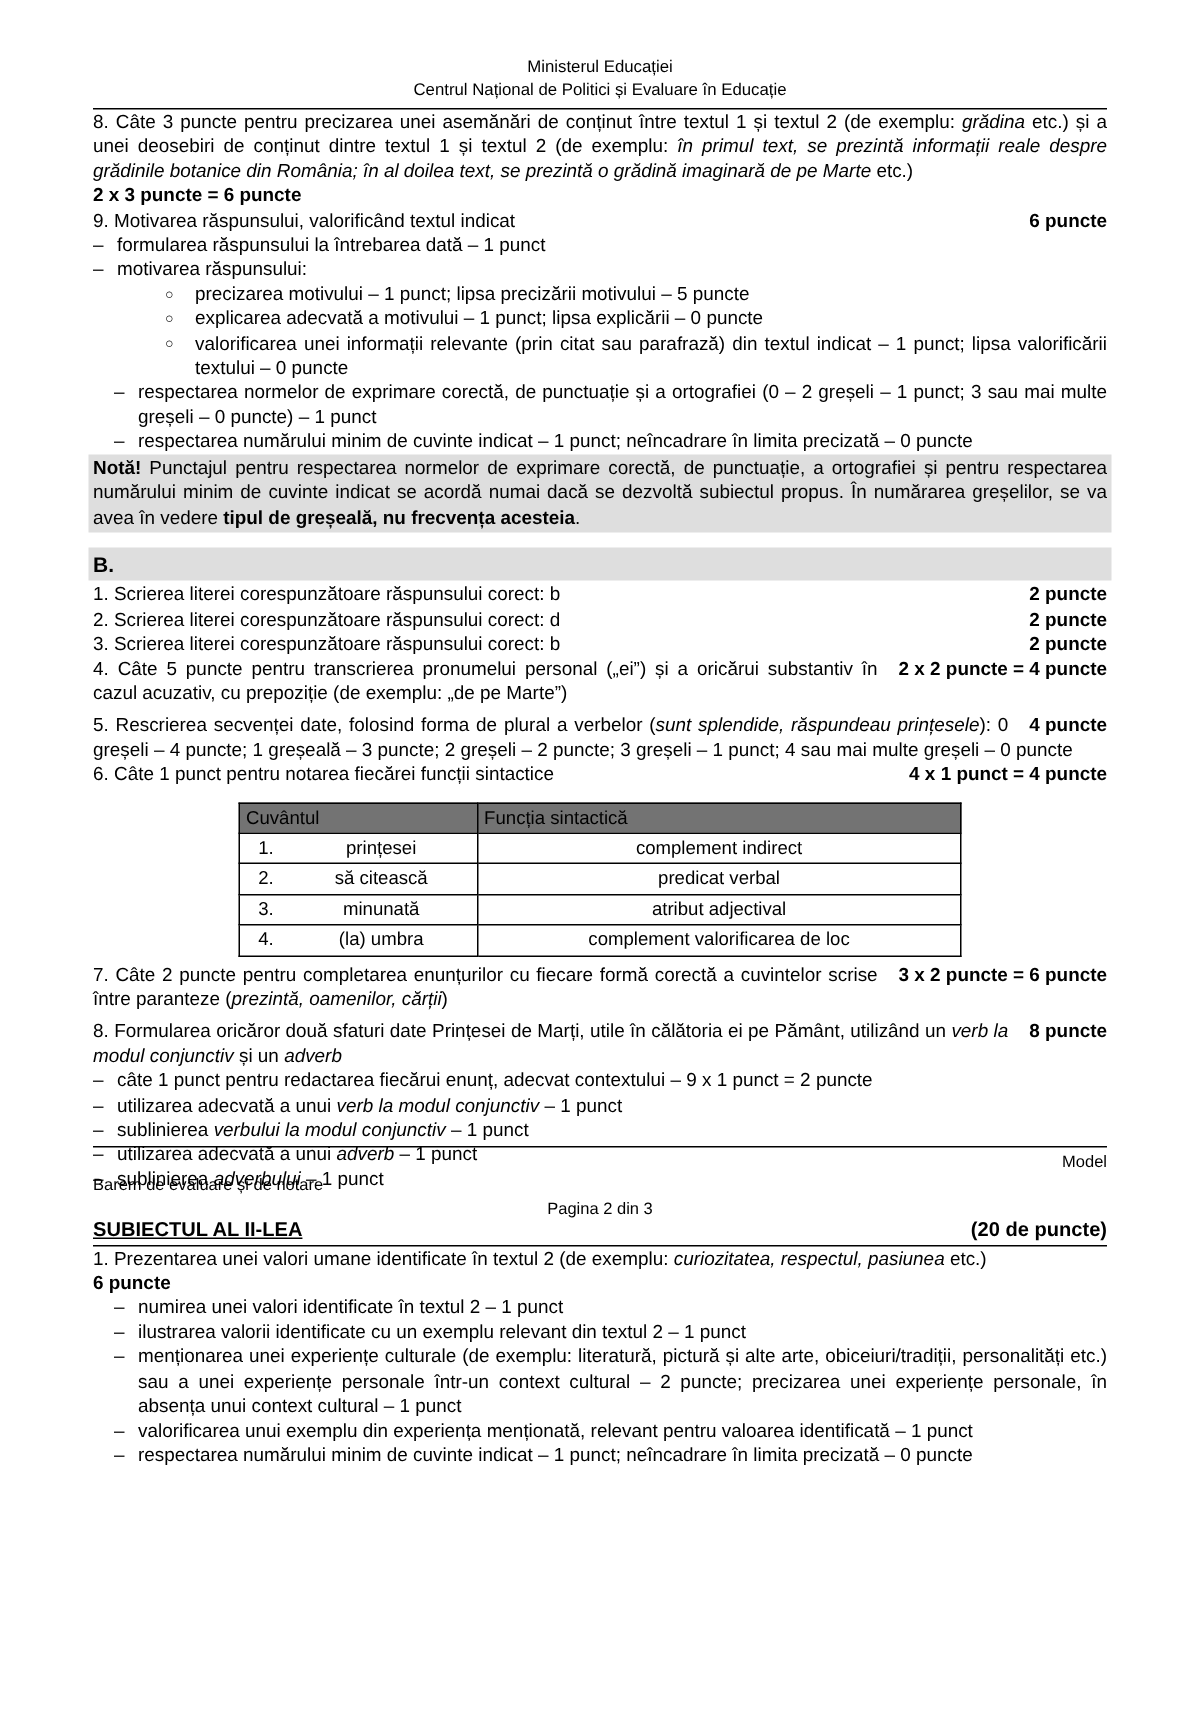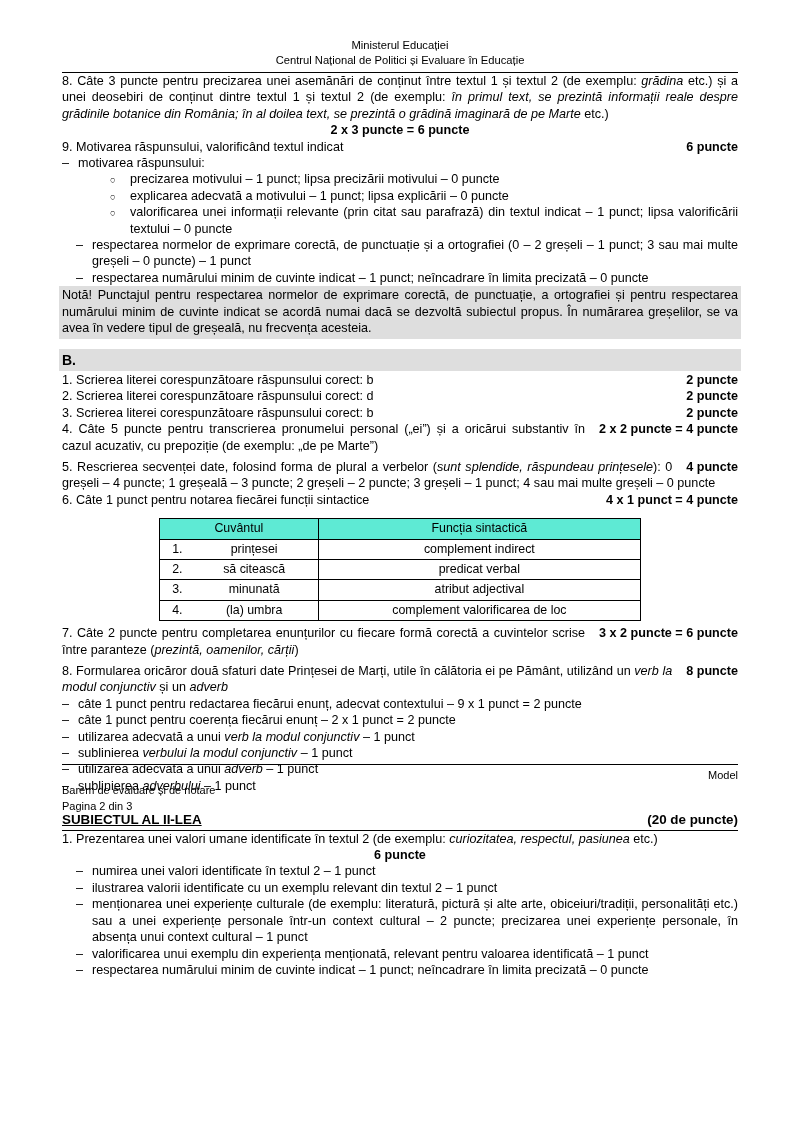--- a/index.html
+++ b/index.html
@@ -42,24 +42,24 @@
     position: relative;
     text-align: justify;
   }
   .num-line.nojust { text-align: left; }
   .pts {
     float: right;
     font-weight: bold;
     margin-left: 14px;
   }
   .pts-row {
-    text-align: center;
+    text-align: left;
     font-weight: bold;
   }
-  b, .b { font-weight: normal; }
+  b, .b { font-weight: bold; }
   i, .i { }
   .dash-list {
     margin: 0; padding: 0;
     list-style: none;
   }
   .dash-list > li {
     position: relative;
     padding-left: 16px;
     text-align: justify;
   }
@@ -115,22 +115,22 @@
     width: 482px;
     font-size: 12.4px;
   }
   table.fn th, table.fn td {
     border: 1px solid #000;
     padding: 1px 4px 2px 4px;
     text-align: center;
     font-weight: normal;
   }
   table.fn thead th {
-    background: #5eead4;
-    text-align: center;
+    background: #737373;
+    text-align: left;
   }
   table.fn td.idx {
     width: 26px;
     text-align: right;
     border-right: 0;
     padding-right: 3px;
   }
   table.fn td.word {
     border-left: 0;
     padding-left: 9px;
@@ -143,21 +143,21 @@
     line-height: 14.6px;
   }
   .footer .hr-bot {
     border: 0;
     border-top: 1.5px solid #000;
     margin: 0 0 3px 0;
   }
   .footer .frow { overflow: hidden; }
   .footer .fleft { float: left; }
   .footer .fright { float: right; }
-  .footer .center { margin-top: 2px; }
+  .footer .center { text-align: center; margin-top: 2px; }
   .gap-s { height: 5px; }
   .clear { clear: both; }
 </style>
 </head>
 <body>
 
 <div class="page">
 
   <div class="header">
     <div>Ministerul Educației</div>
@@ -171,24 +171,25 @@
       <span>8. Câte 3 puncte pentru precizarea unei asemănări de conținut între textul 1 și textul 2 (de exemplu: </span><i>grădina</i><span> etc.) și a unei deosebiri de conținut  dintre textul 1 și textul 2 (de exemplu: </span><i>în primul text, se prezintă informații reale despre grădinile botanice din România; în al doilea text, se prezintă o grădină imaginară de pe Marte</i><span> etc.)</span>
     </div>
     <div class="pts-row">2 x 3 puncte = 6 puncte</div>
 
     <div class="num-line nojust">
       <span class="pts">6 puncte</span>
       <span>9. Motivarea răspunsului, valorificând textul indicat</span>
     </div>
     <div class="clear"></div>
     <ul class="dash-list">
+      <li>formularea răspunsului la întrebarea dată – 1 punct</li>
       <li>motivarea răspunsului:</li>
     </ul>
     <ul class="circ-list">
-      <li>precizarea motivului – 1 punct; lipsa precizării motivului – 0 puncte</li>
+      <li>precizarea motivului – 1 punct; lipsa precizării motivului – 5 puncte</li>
       <li>explicarea adecvată a motivului – 1 punct; lipsa explicării – 0 puncte</li>
       <li>valorificarea unei informații relevante (prin citat sau parafrază) din textul indicat – 1 punct; lipsa valorificării textului – 0 puncte</li>
     </ul>
     <ul class="dash-list ind">
       <li>respectarea normelor de exprimare corectă, de punctuație și a ortografiei (0 – 2 greșeli – 1 punct; 3 sau mai multe greșeli – 0 puncte) – 1 punct</li>
       <li>respectarea numărului minim de cuvinte indicat – 1 punct; neîncadrare în limita precizată – 0 puncte</li>
     </ul>
 
     <div class="shaded">
       <b>Notă!</b><span> Punctajul pentru respectarea normelor de exprimare corectă, de punctuație, a ortografiei și pentru respectarea numărului minim de cuvinte indicat se acordă numai dacă se dezvoltă subiectul propus. În numărarea greșelilor, se va avea în vedere </span><b>tipul de greșeală, nu frecvența acesteia</b><span>.</span>
@@ -272,21 +273,20 @@
     <div class="gap-s"></div>
 
     <div class="num-line">
       <span class="pts">8 puncte</span>
       <span>8. Formularea oricăror două sfaturi date Prințesei de Marți, utile în călătoria ei pe Pământ, utilizând un </span><i>verb la modul conjunctiv</i><span> și un </span><i>adverb</i>
     </div>
     <div class="clear"></div>
 
     <ul class="dash-list">
       <li><span>câte 1 punct pentru redactarea fiecărui enunț, adecvat contextului – 9 x 1 punct = 2 puncte</span><i></i><span></span></li>
-      <li><span>câte 1 punct pentru coerența fiecărui enunț – 2 x 1 punct = 2 puncte</span><i></i><span></span></li>
       <li><span>utilizarea adecvată a unui </span><i>verb la modul conjunctiv</i><span> – 1 punct</span></li>
       <li><span>sublinierea </span><i>verbului la modul conjunctiv</i><span> – 1 punct</span></li>
       <li><span>utilizarea adecvată a unui </span><i>adverb</i><span> – 1 punct</span></li>
       <li><span>sublinierea </span><i>adverbului</i><span> – 1 punct</span></li>
     </ul>
 
     <div class="subject-head">
       <span class="left">SUBIECTUL AL II-LEA</span>
       <span class="right">(20 de puncte)</span>
     </div>

